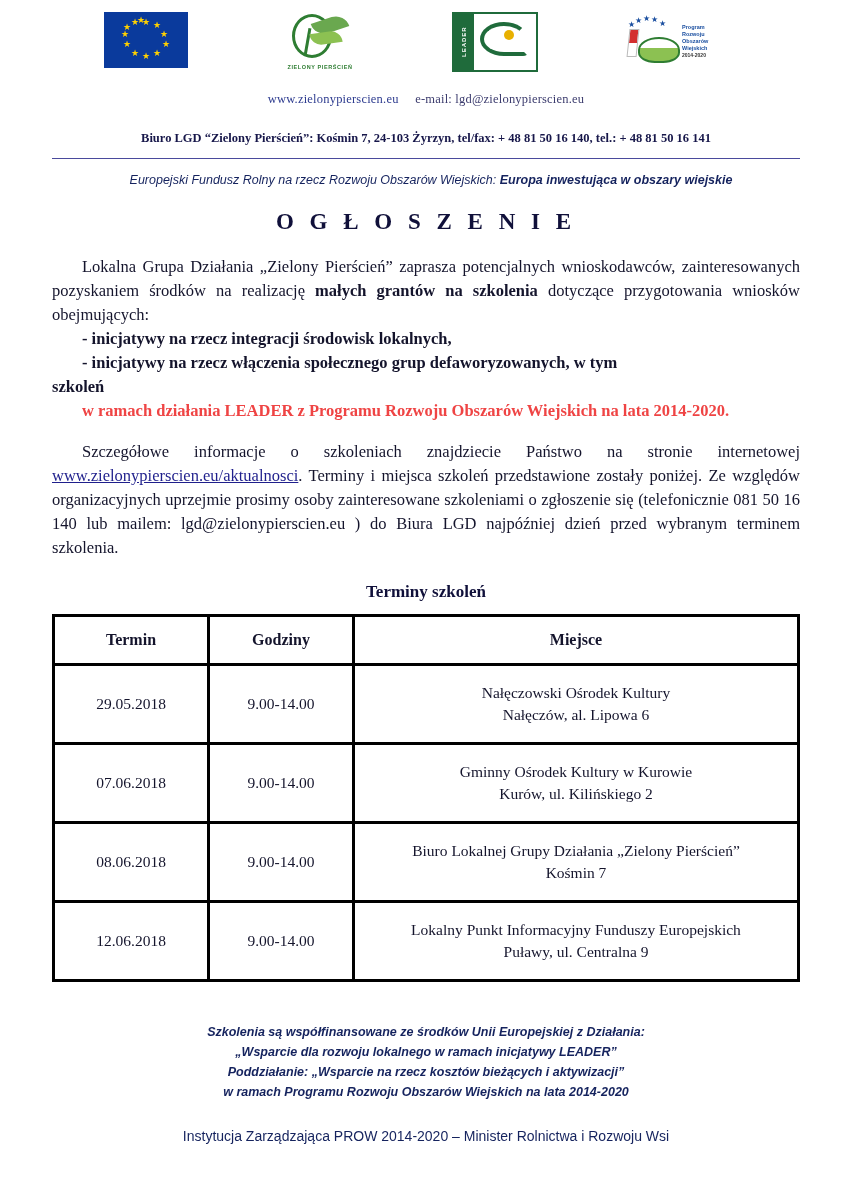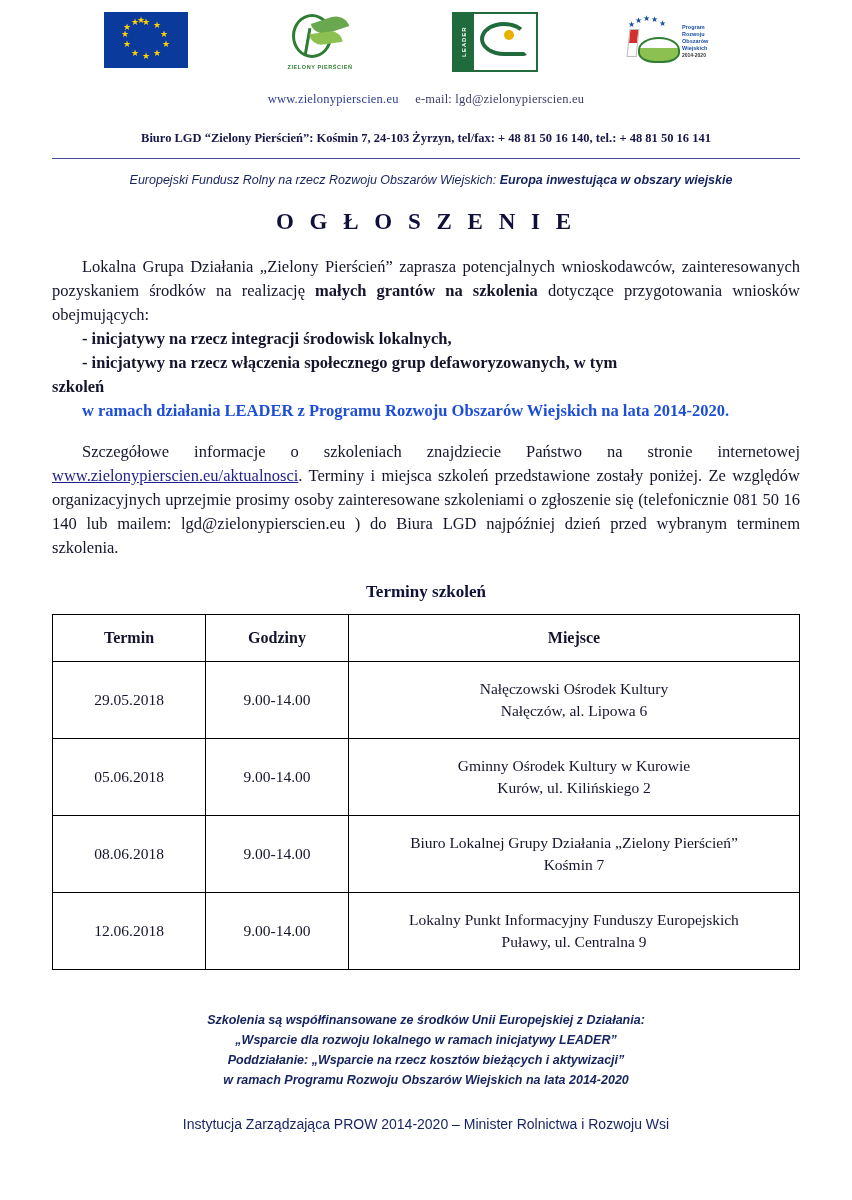--- a/index.html
+++ b/index.html
@@ -280,21 +280,21 @@
     margin: 0;
     color: #14142c;
   }
   .leader-para {
     font-size: 16.5px;
     line-height: 24px;
     font-weight: bold;
     margin: 0;
     padding-left: 30px;
     text-align: justify;
-    color: #1d4ed8;
+    color: #ef4444;
   }
   .gap { height: 17px; }
   .link {
     color: #1f1f8c;
     text-decoration: underline;
   }
 
   
   h2.table-title {
     text-align: center;
@@ -304,21 +304,21 @@
     color: #10103a;
   }
   table.schedule {
     width: 748px;
     border-collapse: collapse;
     margin: 0 auto;
     font-size: 15.5px;
   }
   table.schedule th,
   table.schedule td {
-    border: 1px solid #000000;
+    border: 3px solid #000000;
     text-align: center;
     color: #14142c;
   }
   table.schedule th {
     font-weight: bold;
     height: 44px;
     font-size: 16px;
   }
   table.schedule td {
     height: 74px;
@@ -459,21 +459,21 @@
     <tbody>
       <tr>
         <td>29.05.2018</td>
         <td>9.00-14.00</td>
         <td>
           <span class="cell-line">Nałęczowski Ośrodek Kultury</span>
           <span class="cell-line">Nałęczów, al. Lipowa 6</span>
         </td>
       </tr>
       <tr>
-        <td>05.06.2018</td>
+        <td>07.06.2018</td>
         <td>9.00-14.00</td>
         <td>
           <span class="cell-line">Gminny Ośrodek Kultury w Kurowie</span>
           <span class="cell-line">Kurów, ul. Kilińskiego 2</span>
         </td>
       </tr>
       <tr>
         <td>08.06.2018</td>
         <td>9.00-14.00</td>
         <td>

